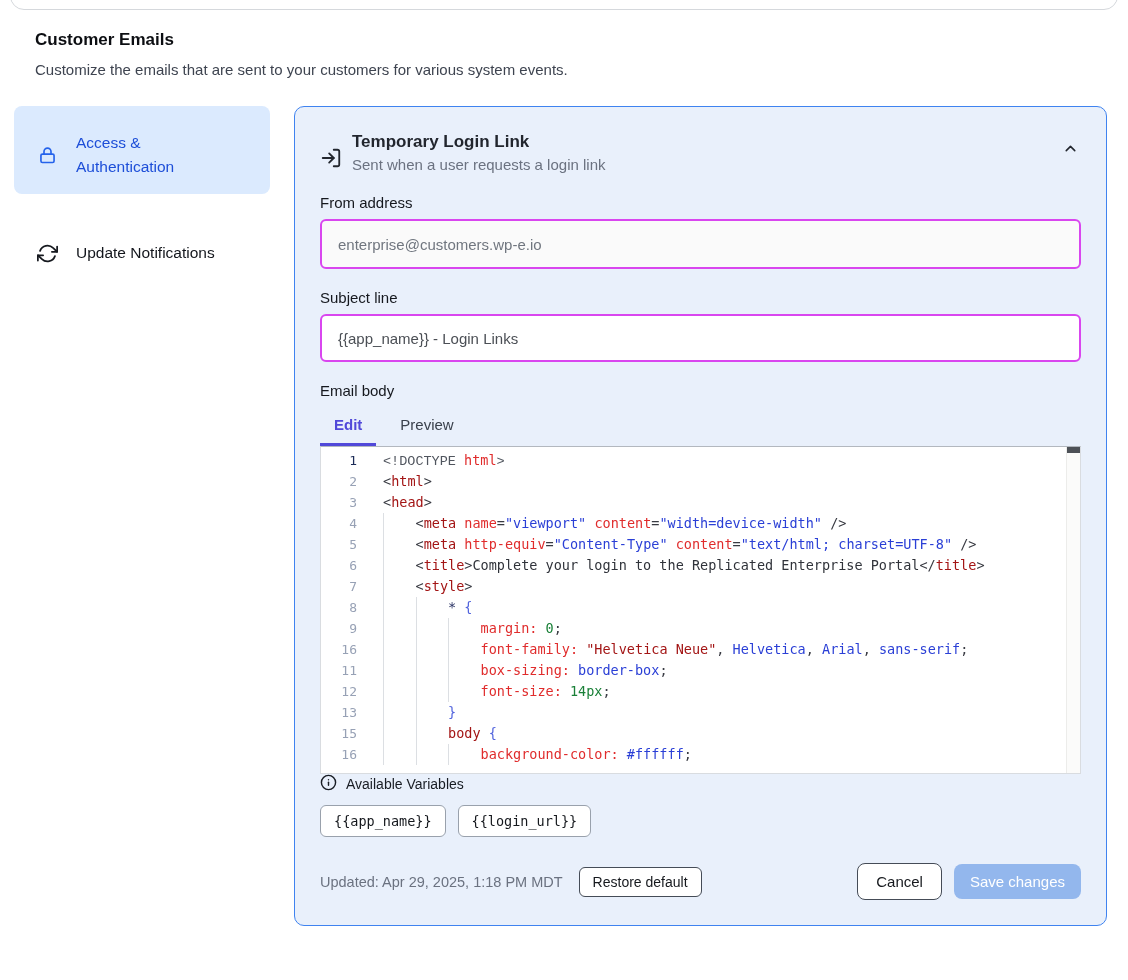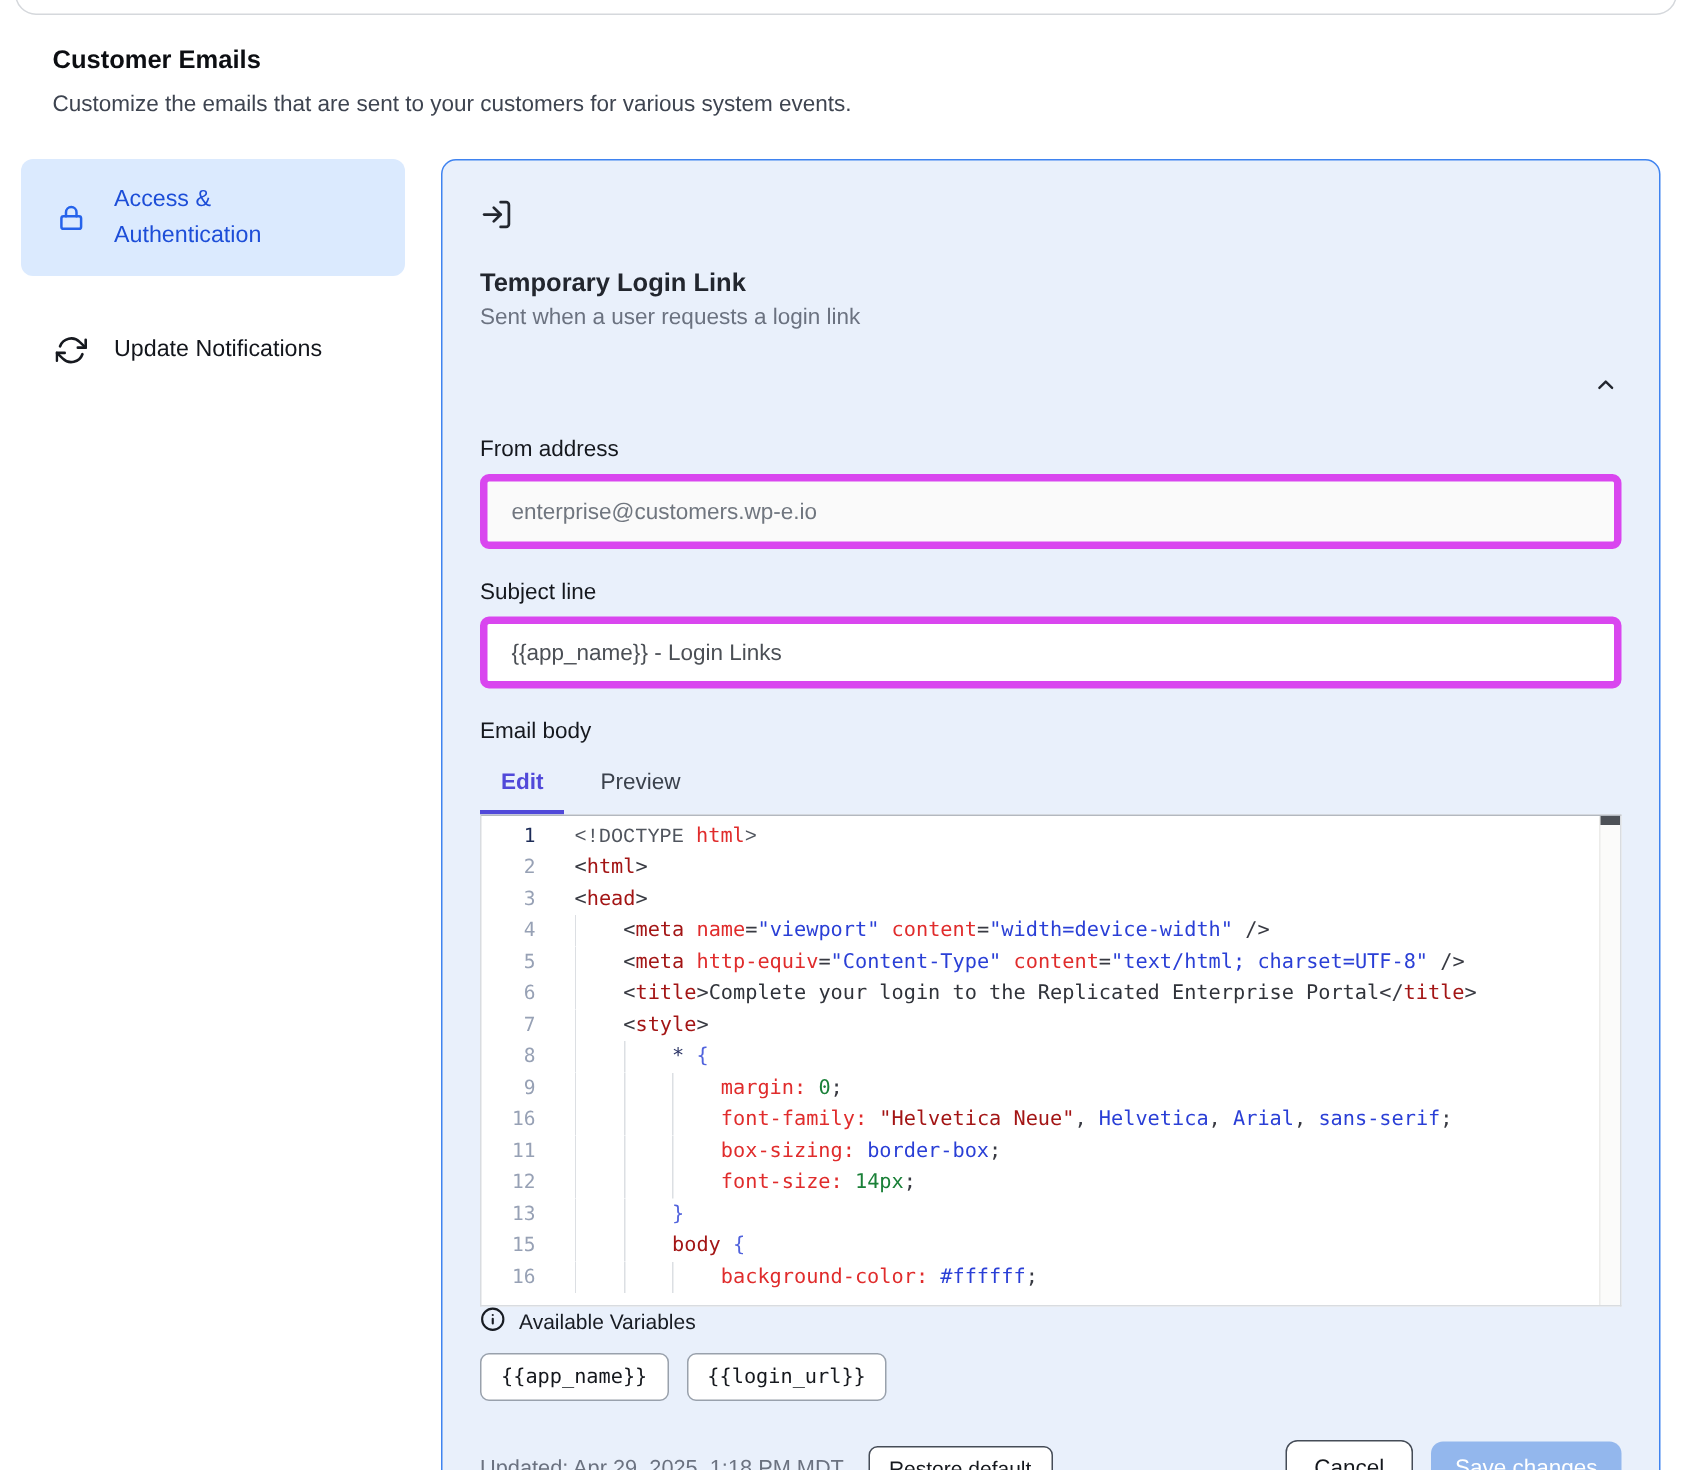--- a/index.html
+++ b/index.html
@@ -12,40 +12,40 @@
   .prev-card{position:absolute;top:-18px;left:10px;right:10px;height:26px;
     border:1px solid #d5d8dc;border-radius:14px;background:#fff;}
   .page-head{margin:30px 35px 0;}
   .page-head h1{margin:0;font-size:17px;font-weight:700;color:#0c0e12;}
   .page-head p{margin:11px 0 0;font-size:15px;color:#3e4450;}
 
   .layout{display:flex;align-items:flex-start;gap:24px;margin:28px 21px 0 14px;}
 
   
   .sidebar{width:256px;flex:none;display:flex;flex-direction:column;gap:22px;}
-  .side-item{display:flex;align-items:center;gap:18px;padding:15px 16px 15px 23px;
+  .side-item{display:flex;align-items:center;gap:18px;padding:25px 16px 15px 23px;
     border-radius:8px;font-size:15.5px;color:#13161c;cursor:pointer;}
   .side-item .icn{flex:none;display:flex;}
   .side-item.active{background:var(--sidebar_active_bg);color:var(--sidebar_active_text);}
   .side-item.active .side-label{max-width:135px;}
   .side-label{line-height:24px;}
 
   
   .panel{flex:1;box-sizing:border-box;background:var(--panel_bg);
     border:1px solid var(--accent_blue);border-radius:10px;padding:25px;}
-  .panel-head{display:flex;align-items:flex-start;gap:20px;margin-bottom:21px;flex-direction:column;}
+  .panel-head{display:flex;align-items:flex-end;gap:10px;margin-bottom:21px;}
   .head-text h2{margin:0;font-size:17px;font-weight:700;color:#22262e;}
   .head-text p{margin:4px 0 0;font-size:15px;color:#6b7280;}
   .collapse{margin-left:auto;align-self:flex-start;margin-top:6px;background:none;border:none;
     padding:2px;cursor:pointer;display:flex;}
 
   .fld-label{display:block;font-size:15px;font-weight:500;color:#15181e;margin:0 0 8px;}
   .inp{display:block;width:100%;box-sizing:border-box;height:50px;padding:0 16px;
     font-size:15px;font-family:"Liberation Sans",sans-serif;
-    border:5px solid #d946ef;border-radius:6px;margin-bottom:20px;outline:none;}
+    border:2px solid #d946ef;border-radius:6px;margin-bottom:20px;outline:none;}
   .inp.ro{background:#fafafa;color:#70767f;}
   .inp.edit{background:#ffffff;color:#4b4f55;height:48px;}
 
   .tabs{display:flex;}
   .tab{padding:9px 14px 13px;font-size:15px;color:#3a414c;cursor:pointer;}
   .tab.active{color:var(--tab_active);font-weight:700;box-shadow:inset 0 -3px 0 var(--tab_active);}
   .tab + .tab{margin-left:10px;}
 
   
   .editor{position:relative;height:326px;background:#ffffff;overflow:hidden;

